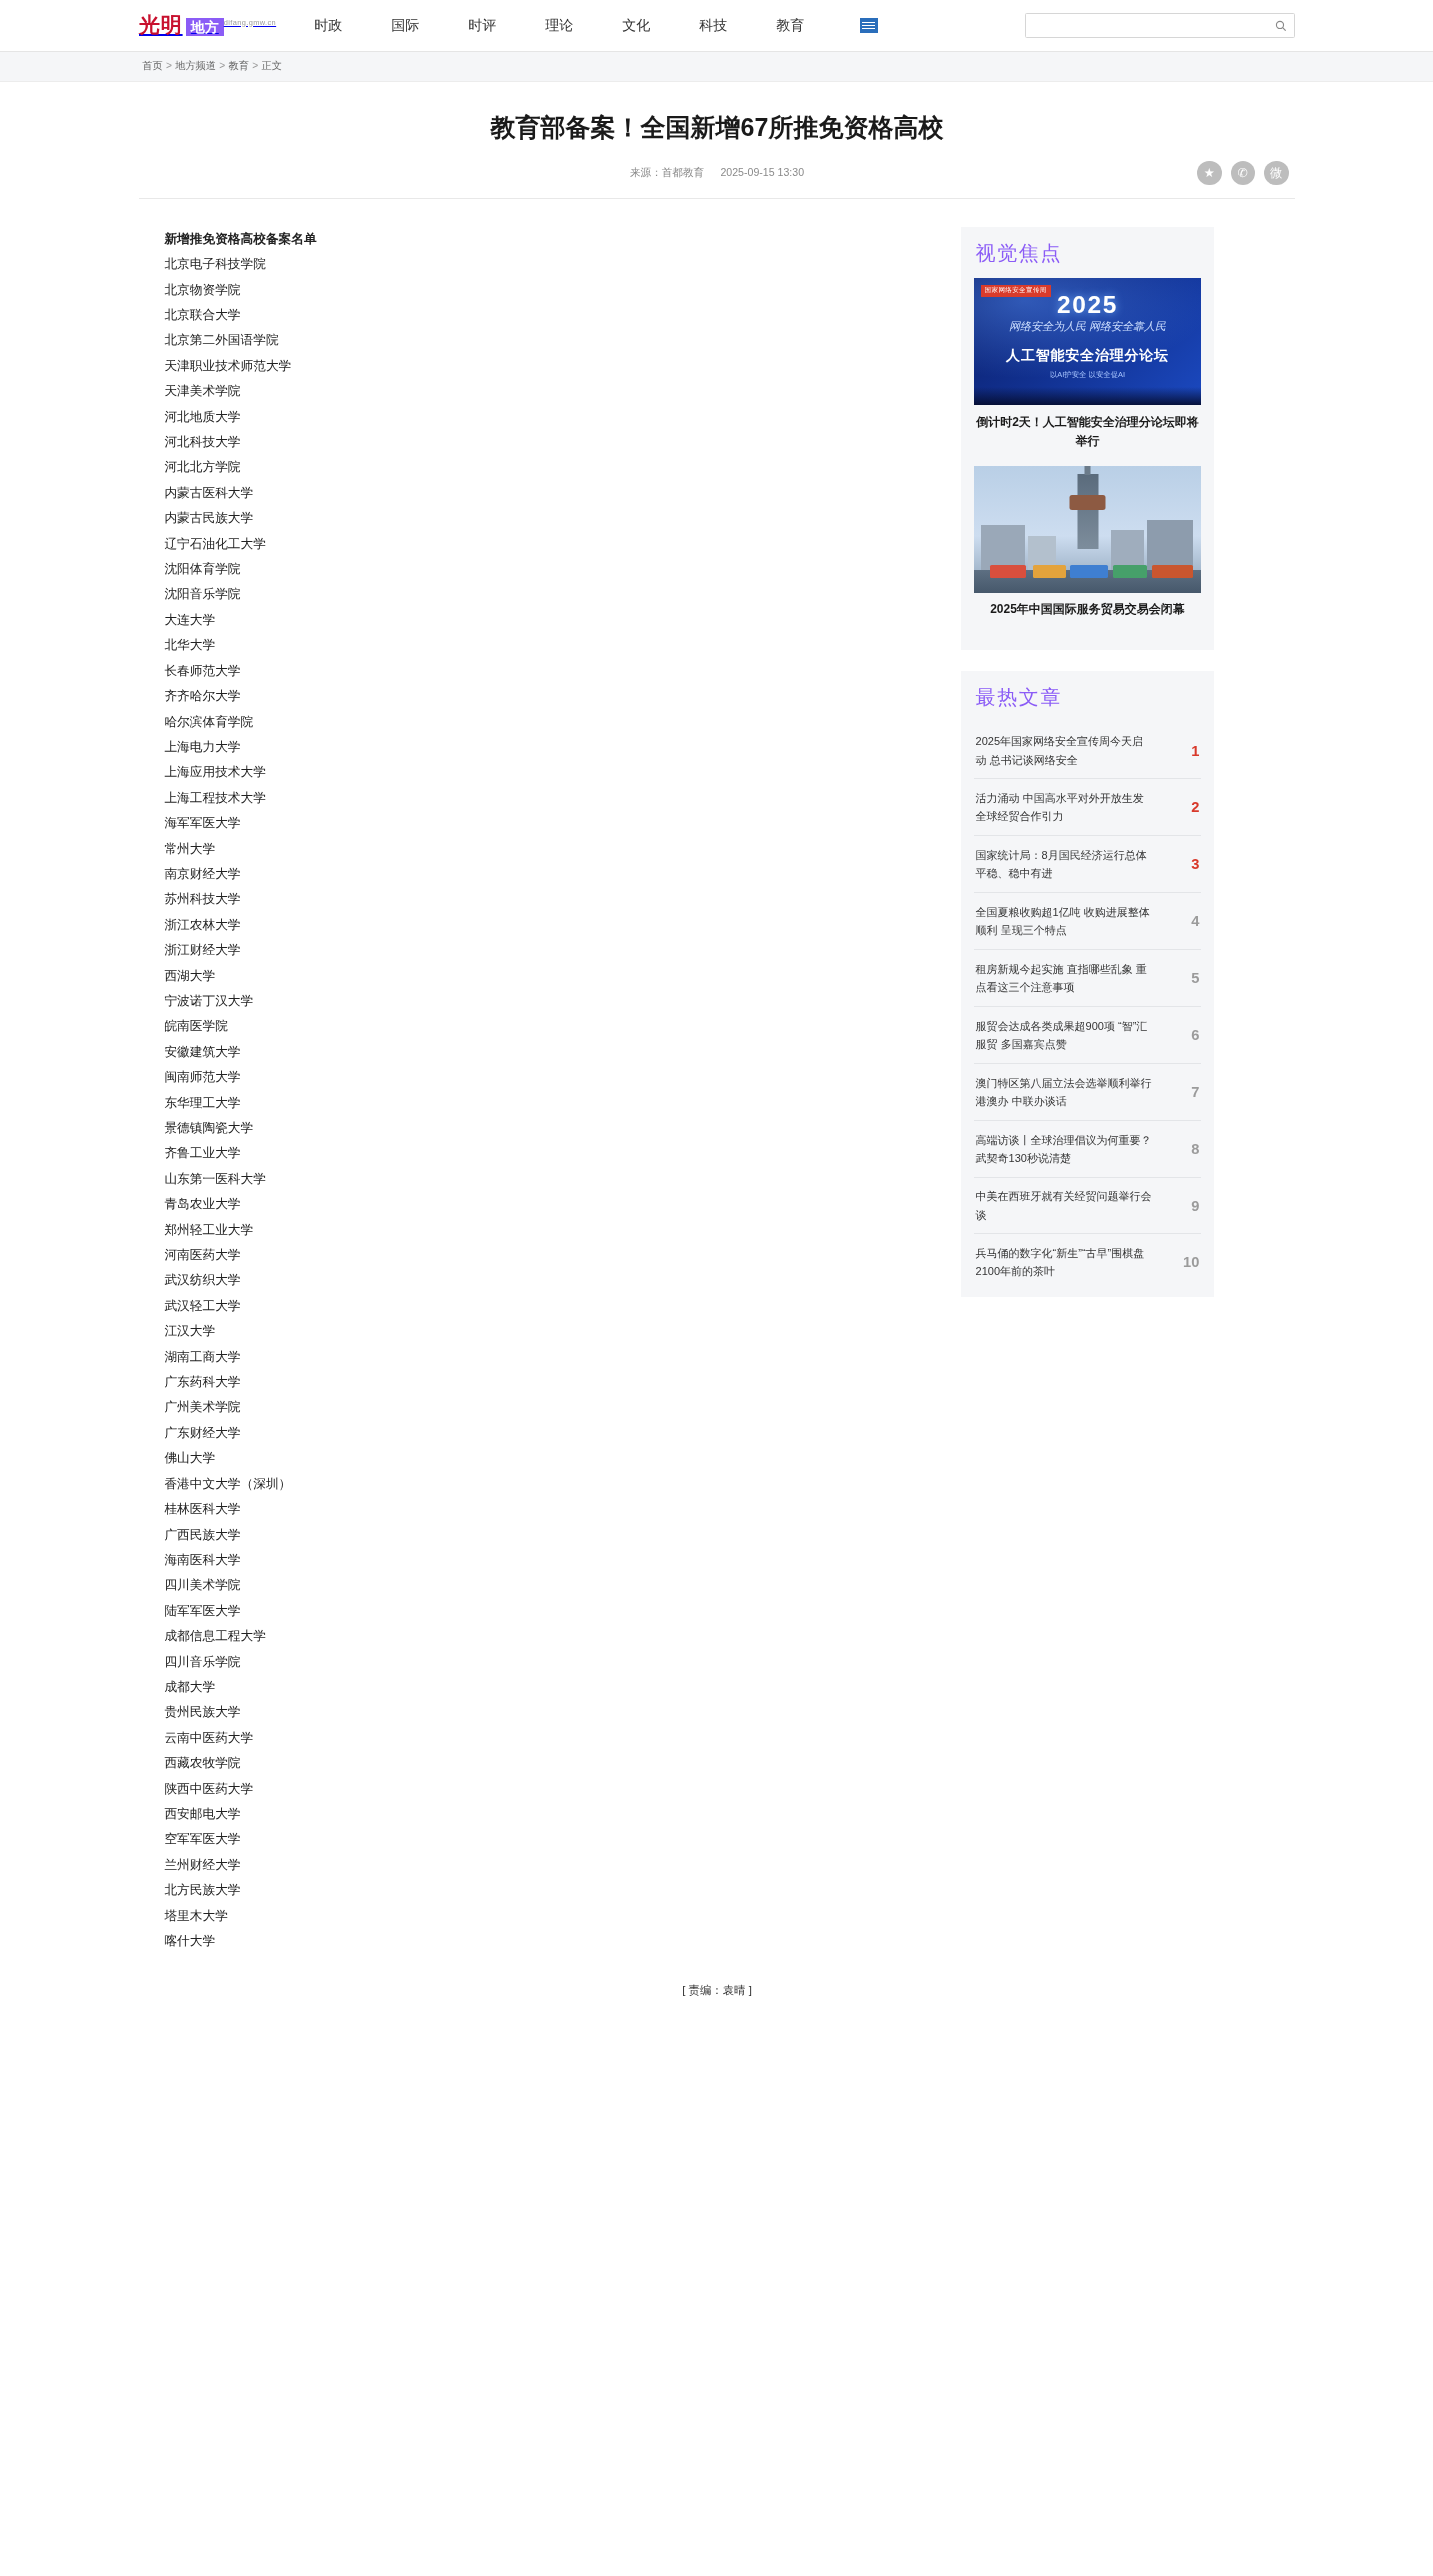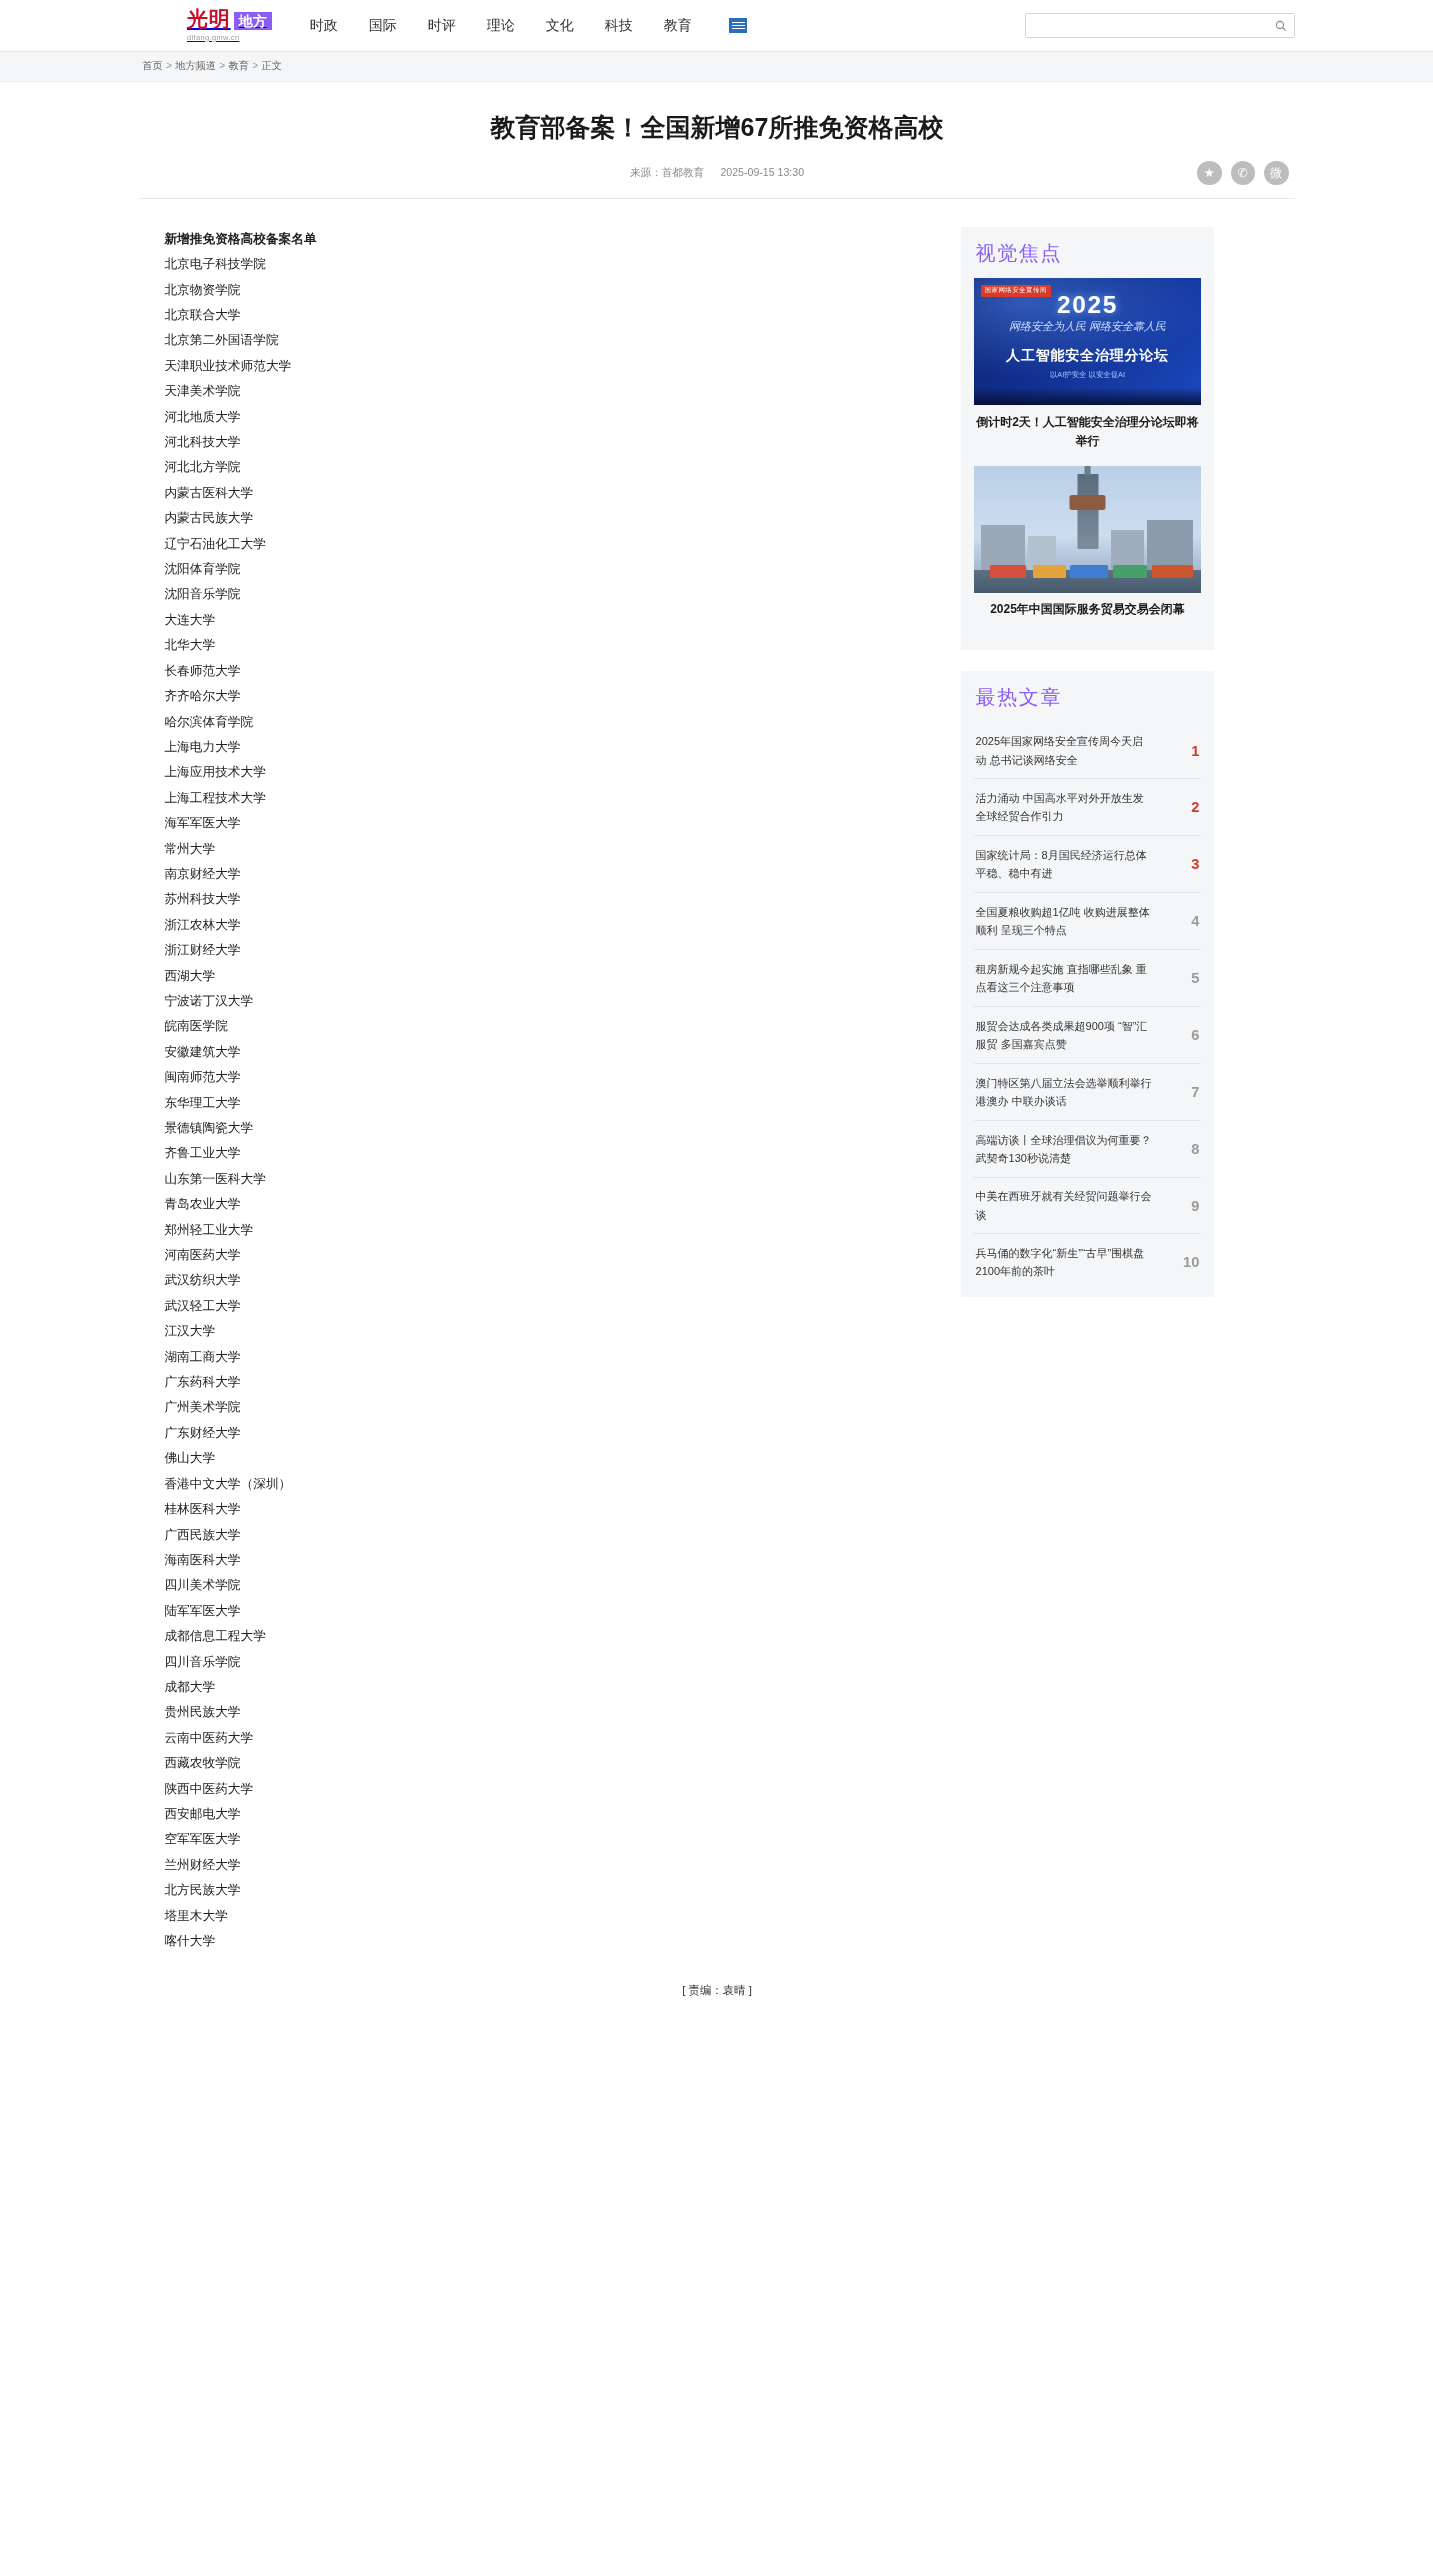--- a/index.html
+++ b/index.html
@@ -20,23 +20,21 @@
     align-items: center;
     padding: 0 0 0 139px;
   }
   .logo {
     display: flex;
     align-items: center;
     margin-right: 38px;
   }
   .logo-mark {
     display: flex;
-    flex-direction: column;
     align-items: flex-start;
-    margin-left: 48px;
   }
   .logo-top {
     display: flex;
     align-items: flex-end;
   }
   .logo-gm {
     font-family: "Liberation Serif", serif;
     font-size: 21px;
     font-weight: bold;
     color: #c8102e;
@@ -56,21 +54,21 @@
   .logo-url {
     font-family: "Liberation Sans", sans-serif;
     font-size: 7.4px;
     color: #9a9a9a;
     letter-spacing: 0.4px;
     margin-top: 2.5px;
   }
   .nav {
     display: flex;
     align-items: center;
-    gap: 31px;
+    gap: 49px;
   }
   .nav-item {
     font-size: 14px;
     color: #333333;
     text-decoration: none;
     white-space: nowrap;
   }
   .nav-menu-icon {
     width: 18px; height: 14.7px;
     background: #2a6ebb;

